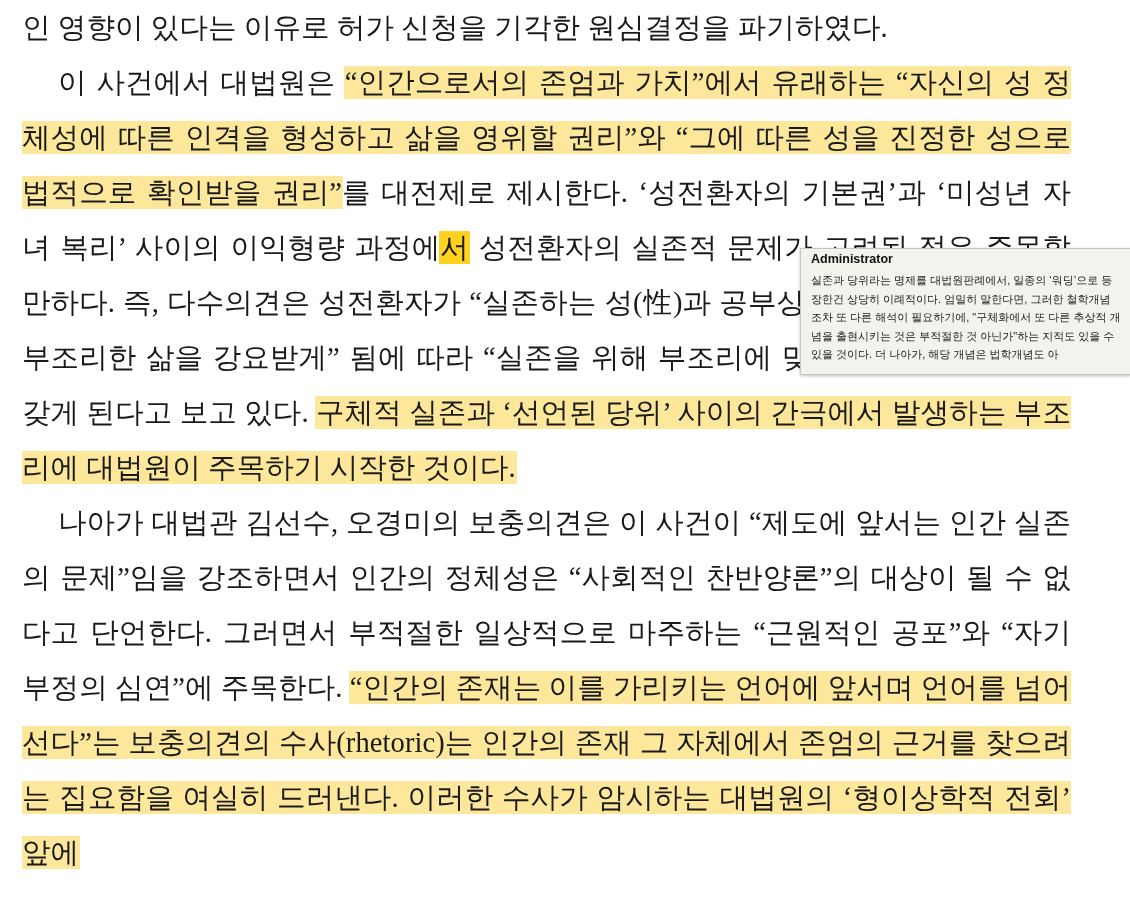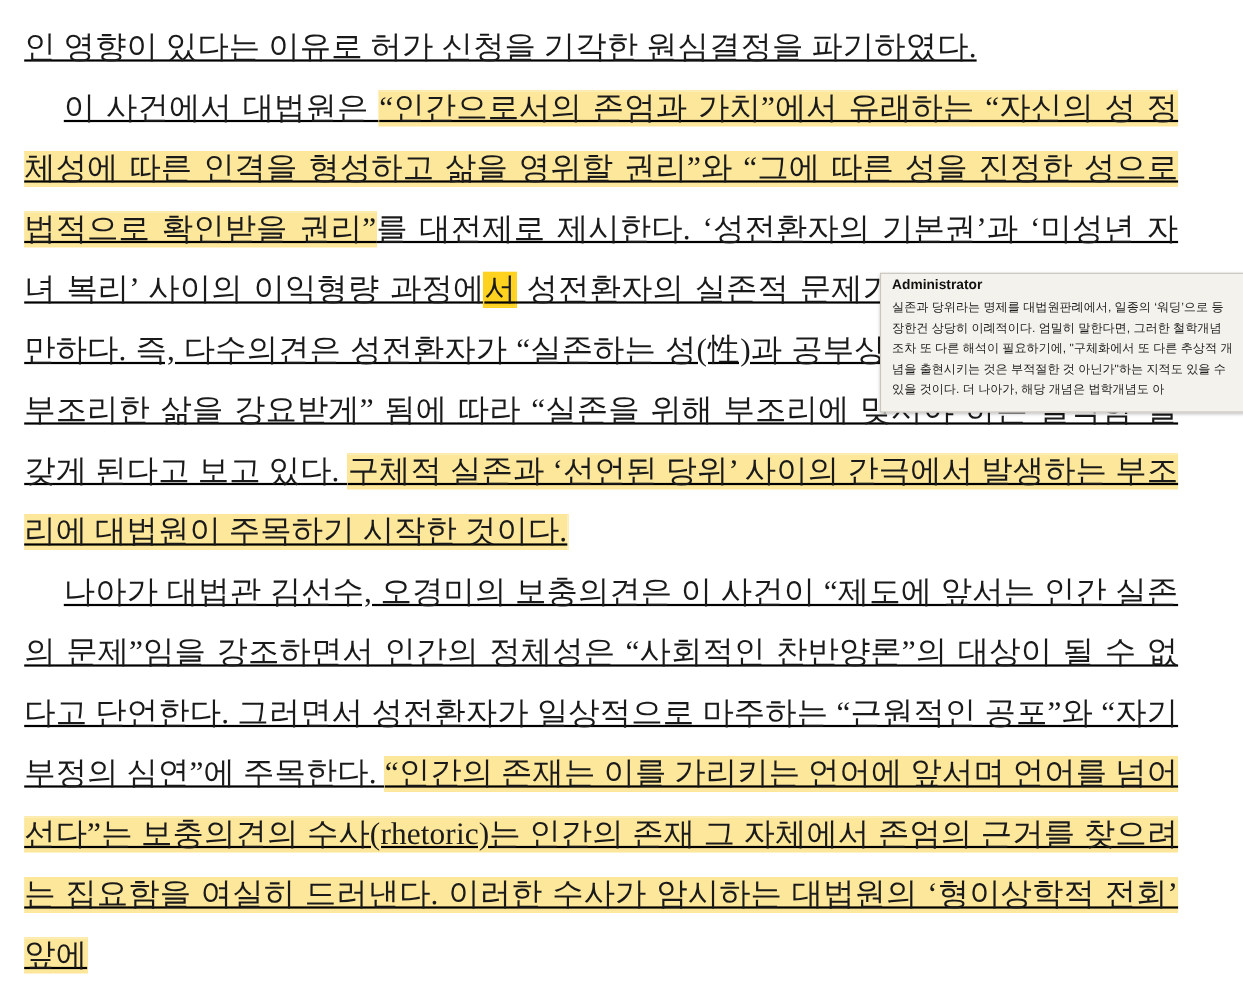--- a/index.html
+++ b/index.html
@@ -13,23 +13,22 @@
     position: relative;
     font-family: "Liberation Serif", serif;
     overflow: hidden;
   }
 
   #doc {
     position: absolute;
     left: 0;
     top: 0;
     width: 1089px;
-    padding: 16px 18px 0 22px;
+    padding: 0 18px 0 22px;
     box-sizing: border-box;
-    text-decoration: underline;
   }
 
   .para {
     margin: 0;
     font-size: 28.5px;
     line-height: 55px;
     color: #1a1a1a;
     text-align: justify;
     text-justify: inter-word;
     letter-spacing: 0.1px;
@@ -84,21 +83,21 @@
 
   <p class="para">
     <span>인 영향이 있다는 이유로 허가 신청을 기각한 원심결정을 파기하였다.</span>
   </p>
 
   <p class="para indent">
     <span>이 사건에서 대법원은 </span><span class="hl">“인간으로서의 존엄과 가치”에서 유래하는 “자신의 성 정체성에 따른 인격을 형성하고 삶을 영위할 권리”와 “그에 따른 성을 진정한 성으로 법적으로 확인받을 권리”</span><span>를 대전제로 제시한다. ‘성전환자의 기본권’과 ‘미성년 자녀 복리’ 사이의 이익형량 과정에</span><span class="hl-strong">서</span><span> 성전환자의 실존적 문제가 고려된 점은 주목할 만하다. 즉, 다수의견은 성전환자가 “실존하는 성(性)과 공부상 성(性)이 불일치하는 부조리한 삶을 강요받게” 됨에 따라 “실존을 위해 부조리에 맞서야 하는 절박함”을 갖게 된다고 보고 있다. </span><span class="hl">구체적 실존과 ‘선언된 당위’ 사이의 간극에서 발생하는 부조리에 대법원이 주목하기 시작한 것이다.</span>
   </p>
 
   <p class="para indent">
-    <span>나아가 대법관 김선수, 오경미의 보충의견은 이 사건이 “제도에 앞서는 인간 실존의 문제”임을 강조하면서 인간의 정체성은 “사회적인 찬반양론”의 대상이 될 수 없다고 단언한다. 그러면서 성전환자가 일상적으로 마주하는 “근원적인 공포”와 “자기 부정의 심연”에 주목한다. </span><span class="hl">“인간의 존재는 이를 가리키는 언어에 앞서며 언어를 넘어선다”는 보충의견의 수사(rhetoric)는 인간의 존재 그 자체에서 존엄의 근거를 찾으려는 집요함을 여실히 드러낸다. 이러한 수사가 암시하는 대법원의 ‘형이상학적 전회’ 앞에</span>
+    <span>나아가 대법관 김선수, 오경미의 보충의견은 이 사건이 “제도에 앞서는 인간 실존의 문제”임을 강조하면서 인간의 정체성은 “사회적인 찬반양론”의 대상이 될 수 없다고 단언한다. 그러면서 부적절한 일상적으로 마주하는 “근원적인 공포”와 “자기 부정의 심연”에 주목한다. </span><span class="hl">“인간의 존재는 이를 가리키는 언어에 앞서며 언어를 넘어선다”는 보충의견의 수사(rhetoric)는 인간의 존재 그 자체에서 존엄의 근거를 찾으려는 집요함을 여실히 드러낸다. 이러한 수사가 암시하는 대법원의 ‘형이상학적 전회’ 앞에</span>
   </p>
 
 </div>
 
 <div id="comment-popup">
   <div class="author">Administrator</div>
   <div class="body">실존과 당위라는 명제를 대법원판례에서, 일종의 ‘워딩’으로 등장한건 상당히 이례적이다. 엄밀히 말한다면, 그러한 철학개념조차 또 다른 해석이 필요하기에, "구체화에서 또 다른 추상적 개념을 출현시키는 것은 부적절한 것 아닌가"하는 지적도 있을 수 있을 것이다. 더 나아가, 해당 개념은 법학개념도 아</div>
 </div>
 
 </body></html>

